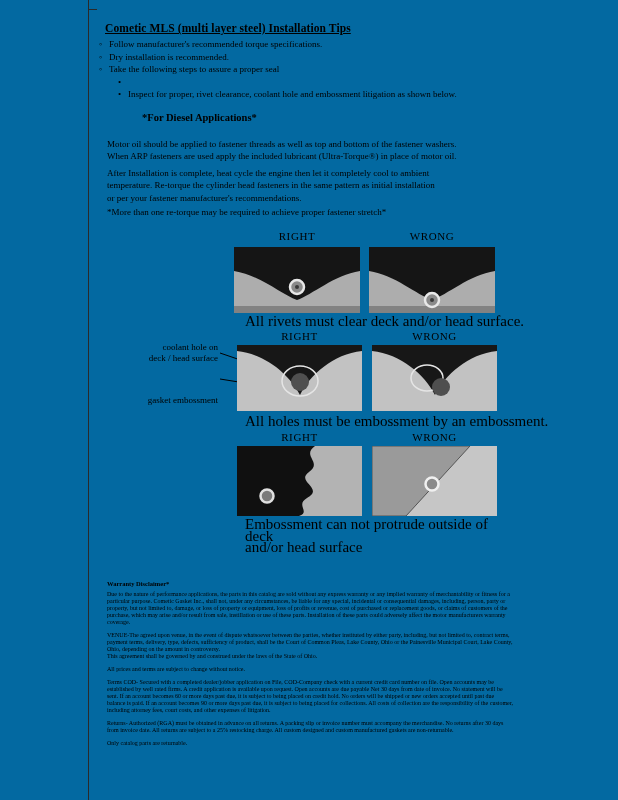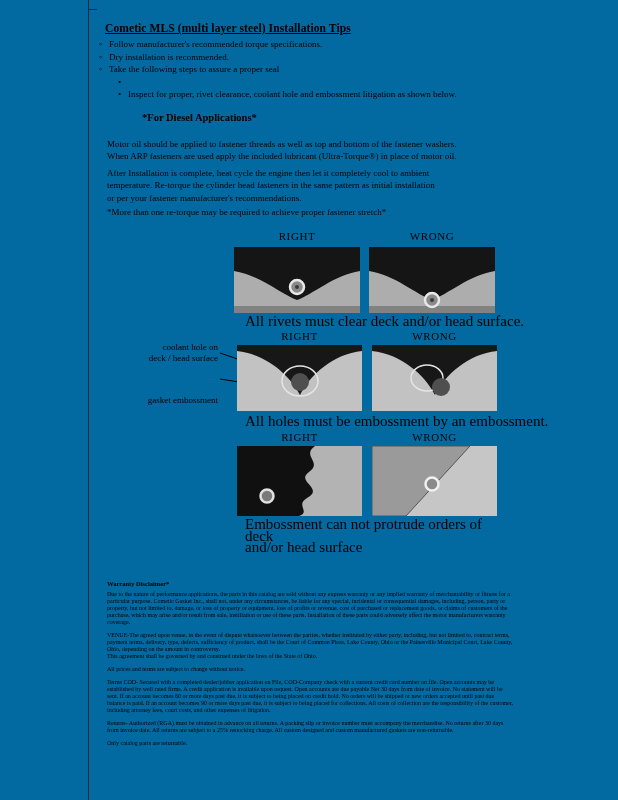--- a/index.html
+++ b/index.html
@@ -156,21 +156,21 @@
     <path d="M0,0 H78 C64,10 86,16 72,26 C58,36 88,42 70,52 C58,59 74,66 62,70 H0 Z" fill="#101010"></path>
     <circle cx="30" cy="50" r="6.5" fill="#7a7a7a" stroke="#e0e0e0" stroke-width="2.5"></circle>
   </svg>
 
   <svg class="abs diag-img" style="left:372px;top:446px;" width="125" height="70" viewBox="0 0 125 70">
     <rect width="125" height="70" fill="#c6c6c6"></rect>
     <path d="M0,0 H98 L34,70 H0 Z" fill="#9a9a9a" stroke="#555" stroke-width="1"></path>
     <circle cx="60" cy="38" r="6.5" fill="#8a8a8a" stroke="#f0f0f0" stroke-width="2.5"></circle>
   </svg>
 
-  <div class="abs caption" style="left:237px;top:519px;width:250px;">Embossment can not protrude orders of deck
+  <div class="abs caption" style="left:237px;top:519px;width:250px;">Embossment can not protrude outside of deck
 and/or head surface</div>
 
   <div class="abs warranty">
     <div class="warranty-head">Warranty Disclaimer*</div>
     <p class="tight" style="margin-bottom:6px;">Due to the nature of performance applications, the parts in this catalog are sold without any express warranty or any implied warranty of merchantability or fitness for a particular purpose.  Cometic Gasket Inc., shall not, under any circumstances, be liable for any special, incidental or consequential damages, including, person, party or property, but not limited to, damage, or loss of property or equipment, loss of profits or revenue, cost of purchased or replacement goods, or claims of customers of the purchase, which may arise and/or result from sale, instillation or use of these parts.  Installation of these parts could adversely affect the motor manufacturers warranty coverage.</p>
     <p class="tight">VENUE-The agreed upon venue, in the event of dispute whatsoever between the parties, whether instituted by either party, including, but not limited to, contract terms, payment terms, delivery, type, defects, sufficiency of product, shall be the Court of Common Pleas, Lake County, Ohio or the Painesville Municipal Court, Lake County, Ohio, depending on the amount in controversy.</p>
     <p>This agreement shall be governed by and construed under the laws of the State of Ohio.</p>
     <p>All prices and terms are subject to change without notice.</p>
     <p>Terms COD- Secured with a completed dealer/jobber application on File, COD-Company check with a current credit card number on file.  Open accounts may be established by well rated firms.  A credit application is available upon request.  Open accounts are due payable Net 30 days from date of invoice.  No statement will be sent.  If an account becomes 60 or more days past due, it is subject to being placed on credit hold.  No orders will be shipped or new orders accepted until past due balance is paid.  If an account becomes 90 or more days past due, it is subject to being placed for collections.  All costs of collection are the responsibility of the customer, including attorney fees, court costs, and other expenses of litigation.</p>
     <p>Returns- Authorized (RGA) must be obtained in advance on all returns.  A packing slip or invoice number must accompany the merchandise.  No returns after 30 days from invoice date.  All returns are subject to a 25% restocking charge.  All custom designed and custom manufactured gaskets are non-returnable.</p>

